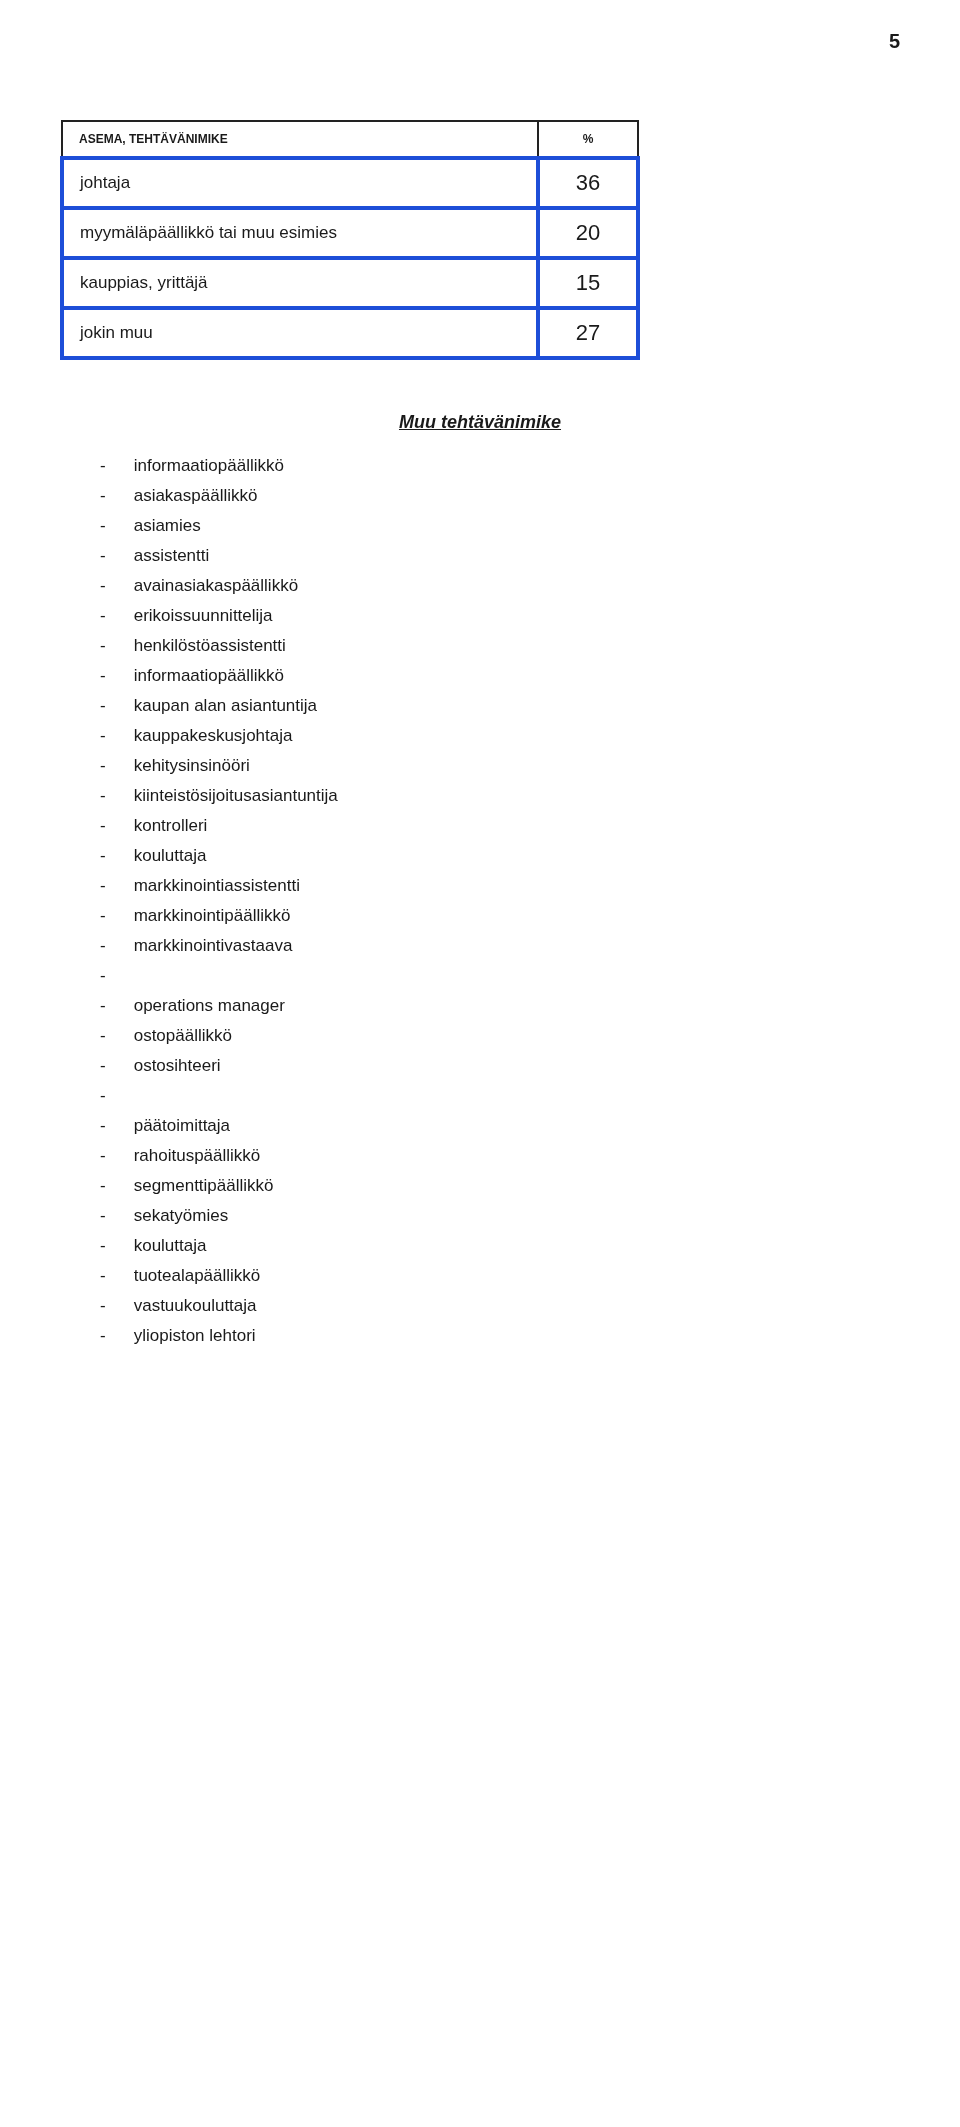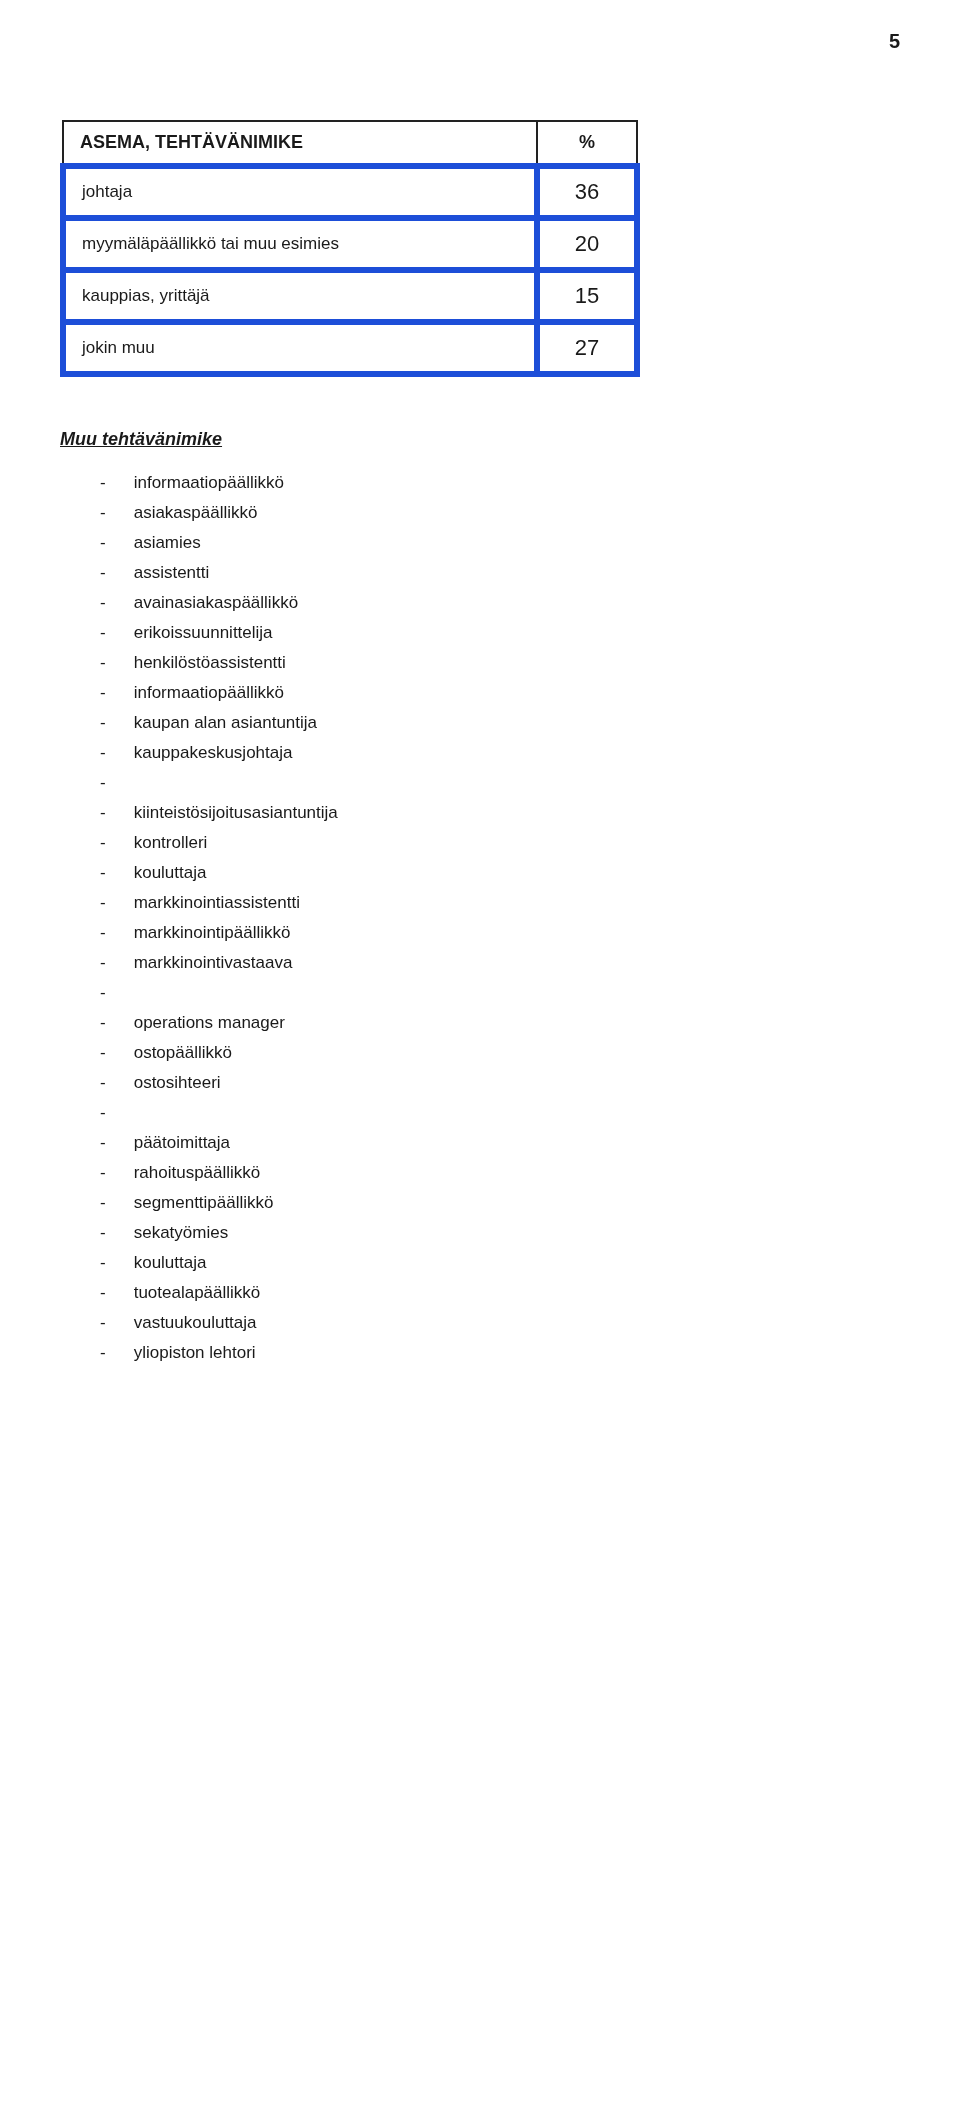--- a/index.html
+++ b/index.html
@@ -41,48 +41,49 @@
       width: 100%;
       border-collapse: collapse;
       border: 2px solid #222;
     }
 
     table th {
       border: 2px solid #222;
       padding: 10px 16px;
       text-align: left;
       font-weight: bold;
-      font-size: 18px;
+      font-size: 12px;
       background: #fff;
     }
 
     table th.pct-header {
       text-align: center;
       width: 100px;
     }
 
     table td {
-      border: 6px solid #1d4ed8;
+      border: 4px solid #1d4ed8;
       padding: 10px 16px;
       font-size: 17px;
     }
 
     table td.pct-cell {
       text-align: center;
       width: 100px;
       font-size: 22px;
     }
 
     .section-title {
       margin-top: 52px;
       margin-bottom: 18px;
       font-size: 18px;
       font-style: italic;
       font-weight: bold;
       text-decoration: underline;
+      text-align: center;
     }
 
     .list-items {
       list-style: none;
       padding: 0;
       margin: 0;
     }
 
     .list-items li {
       font-size: 17px;
@@ -175,20 +176,21 @@
       <li>
         <span class="dash">-</span>
         <span class="item-text">kaupan alan asiantuntija</span>
       </li>
       <li>
         <span class="dash">-</span>
         <span class="item-text">kauppakeskusjohtaja</span>
       </li>
       <li>
         <span class="dash">-</span>
+        <span class="item-text">kehitysinsinööri</span>
       </li>
       <li>
         <span class="dash">-</span>
         <span class="item-text">kiinteistösijoitusasiantuntija</span>
       </li>
       <li>
         <span class="dash">-</span>
         <span class="item-text">kontrolleri</span>
       </li>
       <li>

